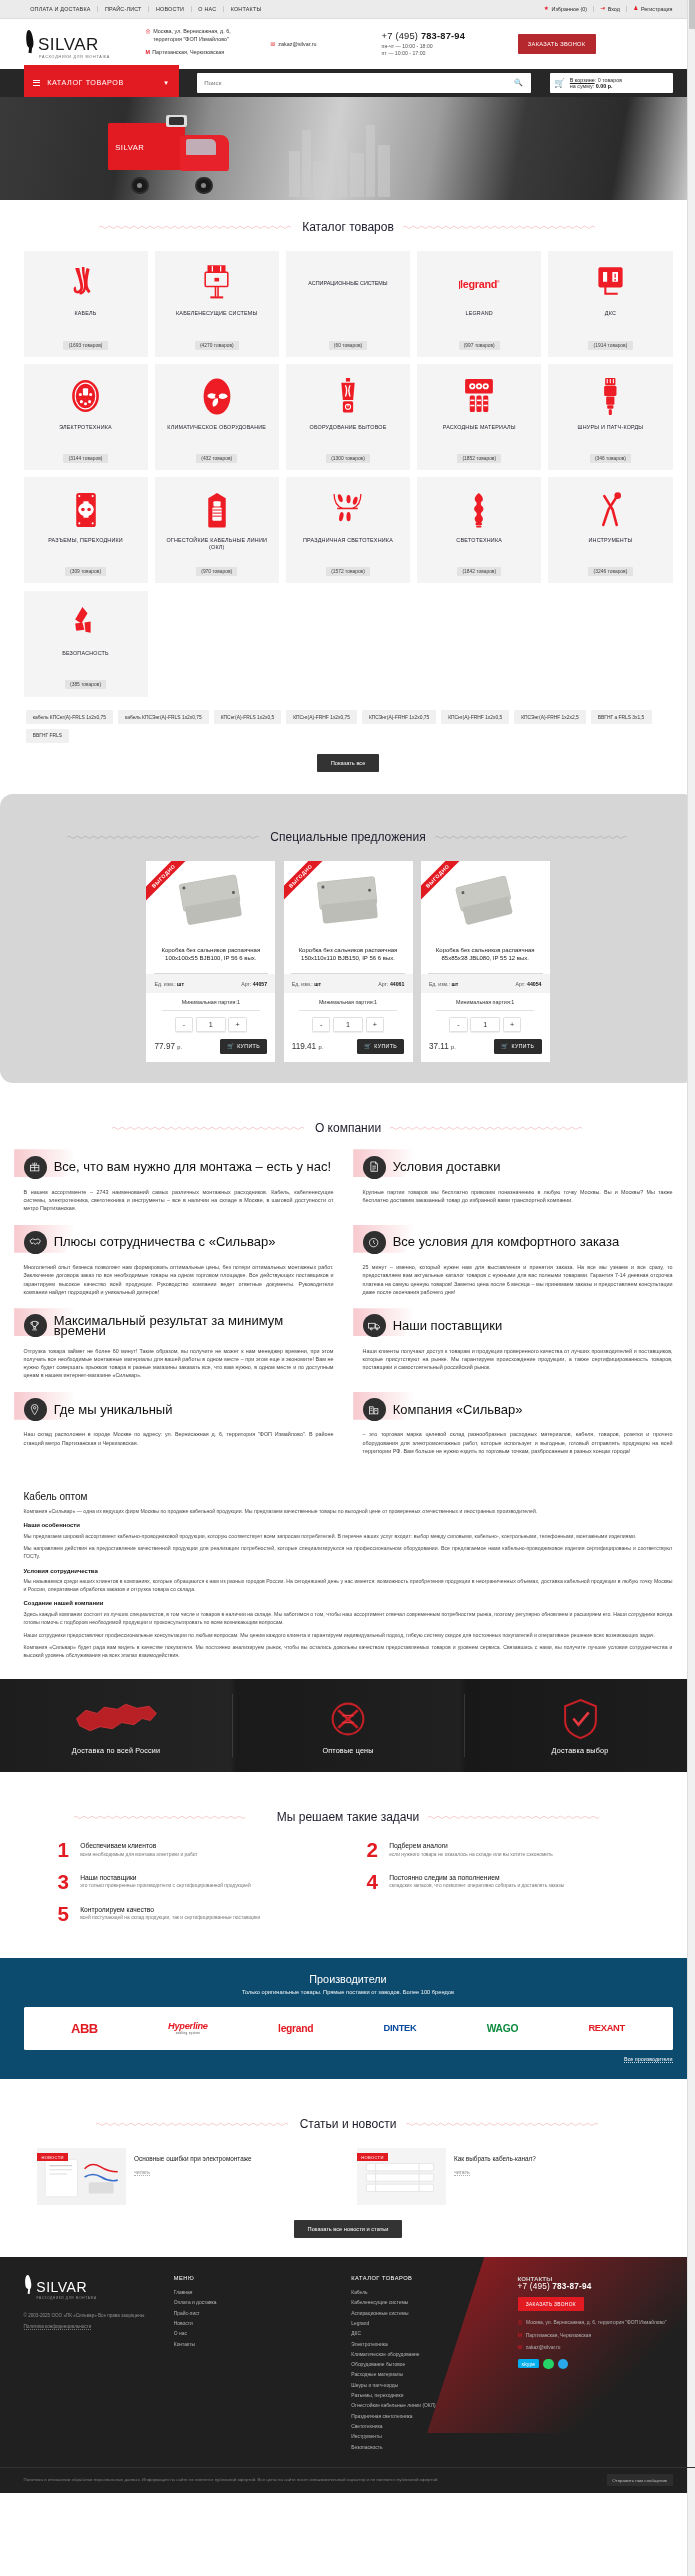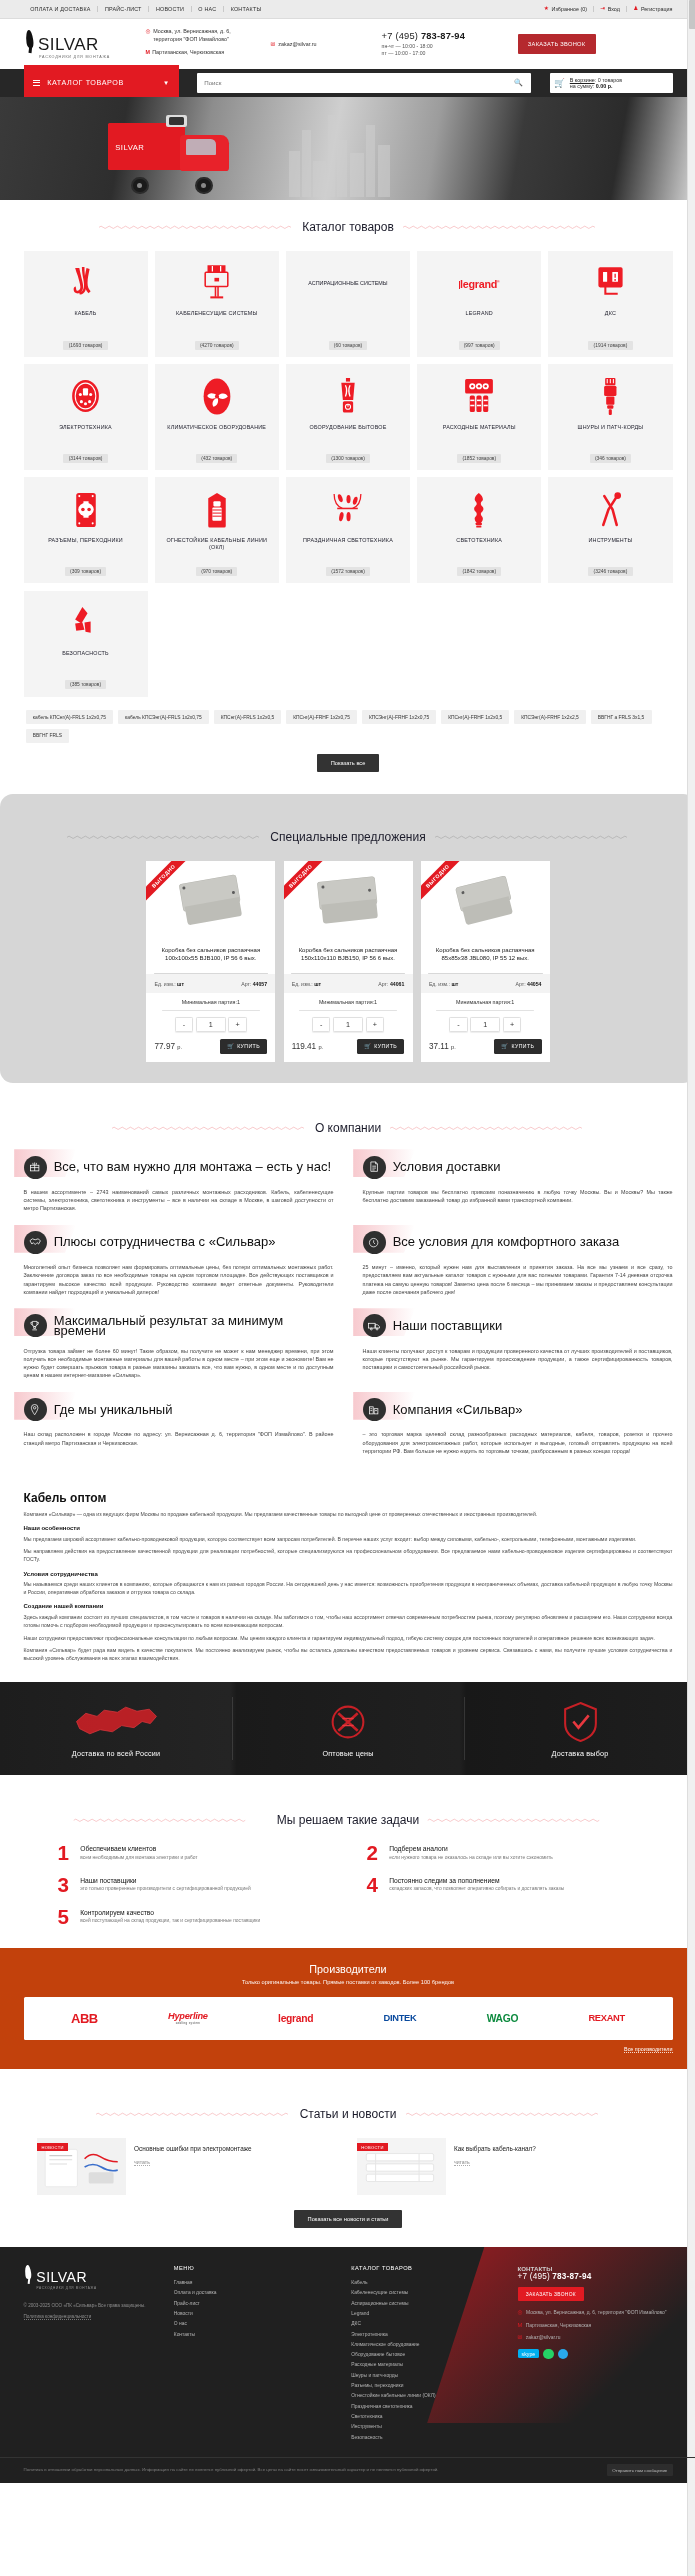--- a/index.html
+++ b/index.html
@@ -245,21 +245,21 @@
     width: 23px; height: 23px; border-radius: 50%; background: #2f2f2f;
     display: flex; align-items: center; justify-content: center; color: #fff;
     flex: 0 0 23px; position: relative; z-index: 1;
   }
   .ab-ico svg { display: block; }
   .ab-title { font-size: 13px; color: #111; line-height: 9.8px; position: relative; z-index: 1; }
   .ab-text { font-size: 5.4px; line-height: 8.2px; color: #444; margin-top: 6.2px; text-align: justify; }
 
   
   .seo { background: #fff; padding: 4.1px 0 15.5px; }
-  .seo h3 { font-size: 12px; color: #111; margin: 8.2px 0 5.2px; font-weight: bold; }
+  .seo h3 { font-size: 10px; color: #111; margin: 8.2px 0 5.2px; font-weight: normal; }
   .seo h4 { font-size: 6px; color: #111; margin: 7.2px 0 3.6px; font-weight: bold; }
   .seo p { font-size: 5.2px; line-height: 8px; color: #4a4a4a; margin-bottom: 4.6px; text-align: justify; }
 
   
   .strip {
     height: 93px; display: flex; position: relative; overflow: hidden;
     background: linear-gradient(90deg,#1d1d1d 0%,#242424 33%,#1a1a1a 34%,#202020 66%,#181818 67%,#1e1e1e 100%);
   }
   .strip-col { flex: 1; display: flex; flex-direction: column; align-items: center; justify-content: center; position: relative; }
   .strip-col:not(:last-child):after { content: ""; position: absolute; right: 0; top: 16%; height: 68%; width: 0.5px; background: rgba(255,255,255,.12); }
@@ -270,21 +270,21 @@
   
   .tasks { background: #fff; padding: 17.5px 0 21.6px; }
   .task-grid { display: grid; grid-template-columns: 1fr 1fr; column-gap: 31px; row-gap: 13.4px; padding: 0 31px; }
   .task { display: flex; align-items: flex-start; gap: 8.2px; }
   .task-num { font-size: 20.6px; color: #e21a22; font-weight: bold; line-height: 18.5px; width: 17.5px; text-align: center; flex: 0 0 17.5px; }
   .task-body { flex: 1; padding-top: 1px; }
   .task-title { font-size: 6.7px; color: #111; margin-bottom: 2.6px; }
   .task-sub { font-size: 4.9px; color: #777; line-height: 6.7px; }
 
   
-  .brands { background: #c2410c; padding: 15.5px 0 17.5px; color: #fff; }
+  .brands { background: #0c4a6e; padding: 15.5px 0 17.5px; color: #fff; margin-top: 13px; }
   .brands-head { text-align: center; }
   .brands-head h2 { font-size: 10.8px; font-weight: normal; margin-bottom: 4.1px; }
   .brands-head p { font-size: 5.7px; opacity: .95; }
   .brand-row {
     background: #fff; border-radius: 1.5px; margin-top: 11.3px; height: 43px;
     display: flex; align-items: center; justify-content: space-around; padding: 0 12.4px;
   }
   .brand { font-weight: bold; font-size: 9.8px; letter-spacing: -0.3px; }
   .b-abb { color: #e21a22; font-size: 13px; letter-spacing: -0.5px; }
   .b-hyperline { color: #e21a22; font-style: italic; font-size: 9.3px; }

